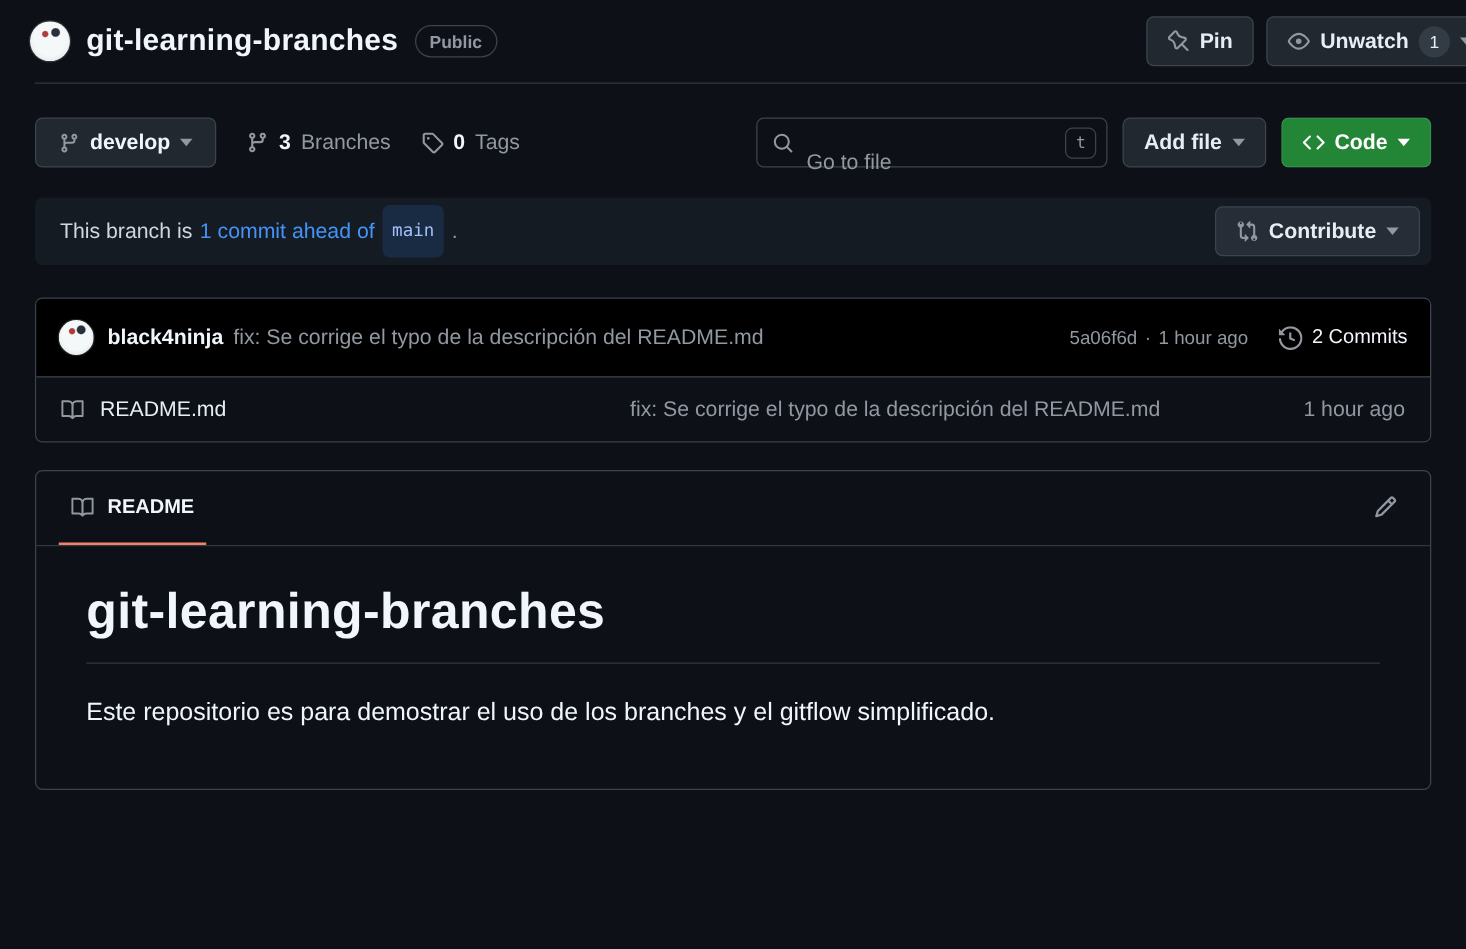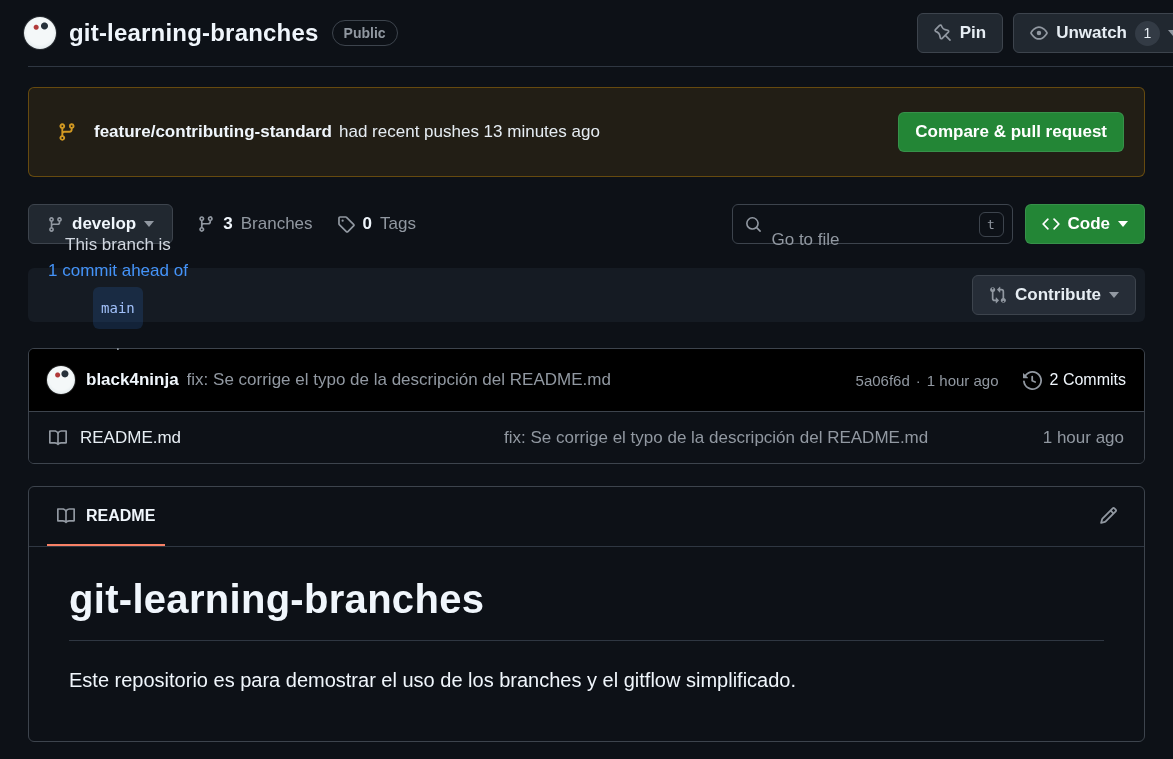--- a/index.html
+++ b/index.html
@@ -76,21 +76,21 @@
     width: 25px; height: 25px; border: 1px solid #3d444d; border-radius: 6px;
     display: inline-flex; align-items: center; justify-content: center;
     font-size: 13px; color: #9198a1; font-family: "DejaVu Sans Mono", monospace; flex: none;
   }
 
   
   .branch-status {
     margin-top: 24px; height: 54px; background: #151b23; border-radius: 6px;
     display: flex; align-items: center; padding: 0 9px 0 20px;
   }
-  .status-text { display: flex; align-items: center; gap: 6px; color: #d1d7e0; flex-direction: column; }
+  .status-text { display: flex; align-items: center; gap: 6px; color: #d1d7e0; }
   .status-link { color: #4493f8; }
   .branch-chip {
     font-family: "DejaVu Sans Mono", monospace; font-size: 14px; color: #a2c1fa;
     background: rgba(56,139,253,0.15); border-radius: 6px; padding: 13px 8px;
   }
   .status-suffix { color: #9198a1; }
   .contribute-btn { margin-left: auto; background: #262d37; justify-content: center; }
 
   
   .commit-card { margin-top: 26px; border: 1px solid #3d444d; border-radius: 6px; overflow: hidden; }
@@ -152,32 +152,20 @@
       <span>Unwatch</span>
       <span class="count-badge">1</span>
       <span class="caret"></span>
     </button>
   </div>
 </header>
 <hr class="header-divider">
 
 <main class="content">
 
-  <section class="push-banner">
-    <span class="icon">
-      <svg width="20" height="20" viewBox="0 0 16 16">
-          <path d="M9.5 3.25a2.25 2.25 0 1 1 3 2.122V6A2.5 2.5 0 0 1 10 8.5H6a1 1 0 0 0-1 1v1.128a2.251 2.251 0 1 1-1.5 0V5.372a2.25 2.25 0 1 1 1.5 0v1.836A2.493 2.493 0 0 1 6 7h4a1 1 0 0 0 1-1v-.628a2.25 2.25 0 0 1-1.5-2.122Zm-6 0a.75.75 0 1 0 1.5 0 .75.75 0 0 0-1.5 0Zm8.25-.75a.75.75 0 1 0 0 1.5.75.75 0 0 0 0-1.5ZM4.25 12a.75.75 0 1 0 0 1.5.75.75 0 0 0 0-1.5Z"></path>
-        </svg>
-    </span>
-    <div class="push-text">
-      <span class="push-branch">feature/contributing-standard</span>
-      <span class="push-message">had recent pushes 13 minutes ago</span>
-    </div>
-    <button class="btn btn-primary compare-btn">Compare &amp; pull request</button>
-  </section>
 
   <div class="toolbar">
     <button class="btn branch-selector">
       <span class="icon">
         <svg width="17" height="17" viewBox="0 0 16 16">
             <path d="M9.5 3.25a2.25 2.25 0 1 1 3 2.122V6A2.5 2.5 0 0 1 10 8.5H6a1 1 0 0 0-1 1v1.128a2.251 2.251 0 1 1-1.5 0V5.372a2.25 2.25 0 1 1 1.5 0v1.836A2.493 2.493 0 0 1 6 7h4a1 1 0 0 0 1-1v-.628a2.25 2.25 0 0 1-1.5-2.122Zm-6 0a.75.75 0 1 0 1.5 0 .75.75 0 0 0-1.5 0Zm8.25-.75a.75.75 0 1 0 0 1.5.75.75 0 0 0 0-1.5ZM4.25 12a.75.75 0 1 0 0 1.5.75.75 0 0 0 0-1.5Z"></path>
           </svg>
       </span>
       <span class="label">develop</span>
       <span class="caret"></span>
@@ -203,20 +191,24 @@
     <div class="toolbar-right">
       <div class="search-box">
         <span class="icon">
           <svg width="17" height="17" viewBox="0 0 16 16">
               <path d="M10.68 11.74a6 6 0 0 1-7.922-8.982 6 6 0 0 1 8.982 7.922l3.04 3.04a.749.749 0 0 1-.326 1.275.749.749 0 0 1-.734-.215ZM11.5 7a4.499 4.499 0 1 0-8.997 0A4.499 4.499 0 0 0 11.5 7Z"></path>
             </svg>
         </span>
         <input type="text" placeholder="Go to file" style="">
         <span class="kbd-hint">t</span>
       </div>
+      <button class="btn">
+        <span>Add file</span>
+        <span class="caret"></span>
+      </button>
       <button class="btn btn-primary">
         <span class="icon">
           <svg width="18" height="18" viewBox="0 0 16 16">
               <path d="M4.72 3.22a.75.75 0 0 1 1.06 1.06L2.06 8l3.72 3.72a.749.749 0 0 1-.326 1.275.749.749 0 0 1-.734-.215L.47 8.53a.75.75 0 0 1 0-1.06Zm6.56 0a.75.75 0 1 0-1.06 1.06L13.94 8l-3.72 3.72a.749.749 0 0 0 .326 1.275.749.749 0 0 0 .734-.215l4.25-4.25a.75.75 0 0 0 0-1.06l-4.25-4.25Z"></path>
             </svg>
         </span>
         <span>Code</span>
         <span class="caret"></span>
       </button>
     </div>

